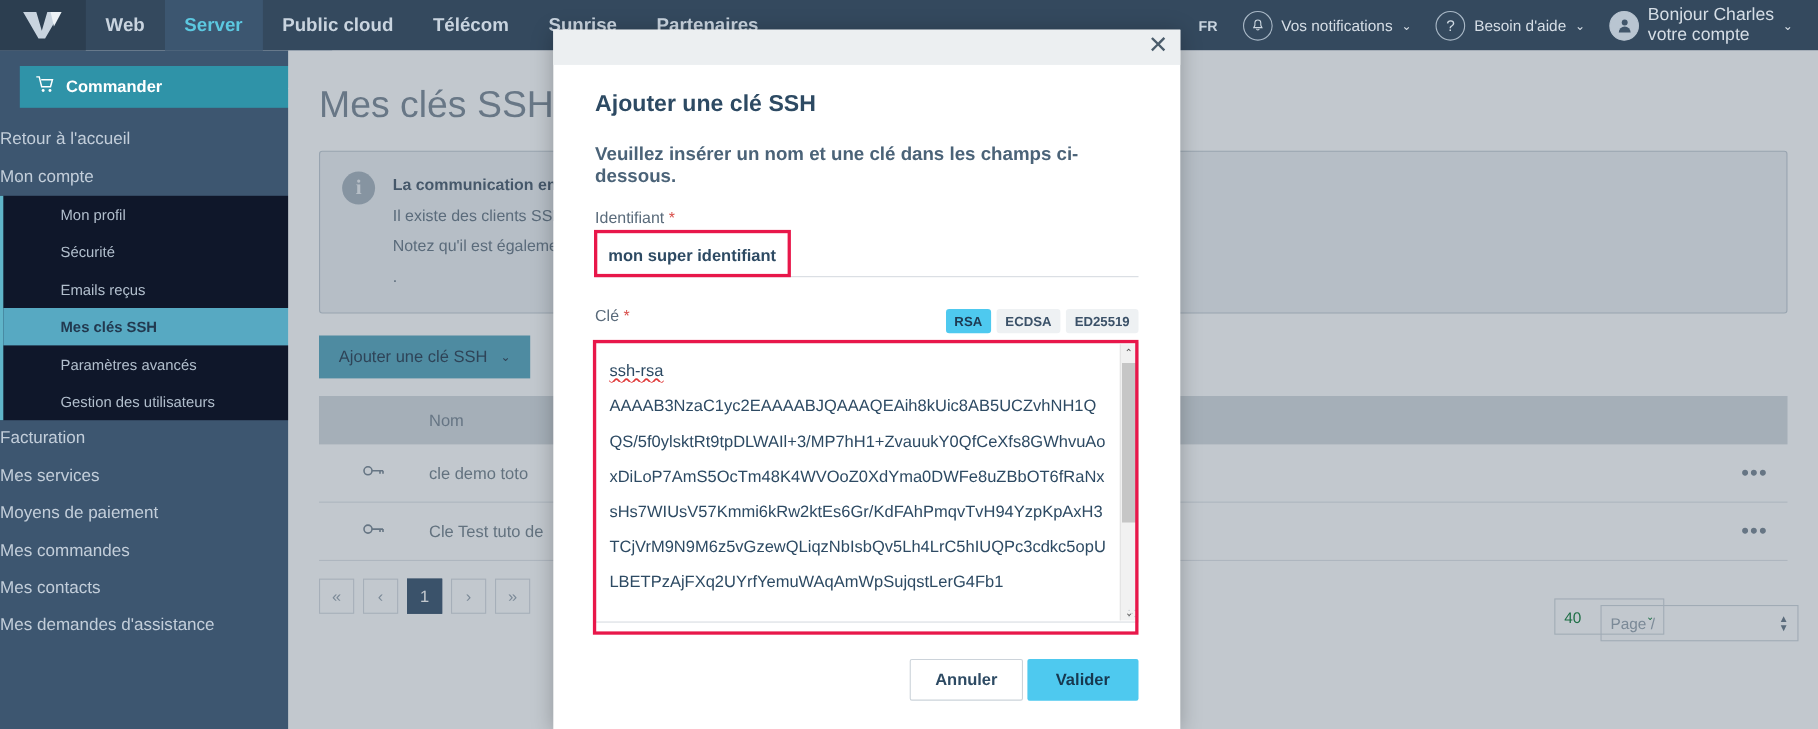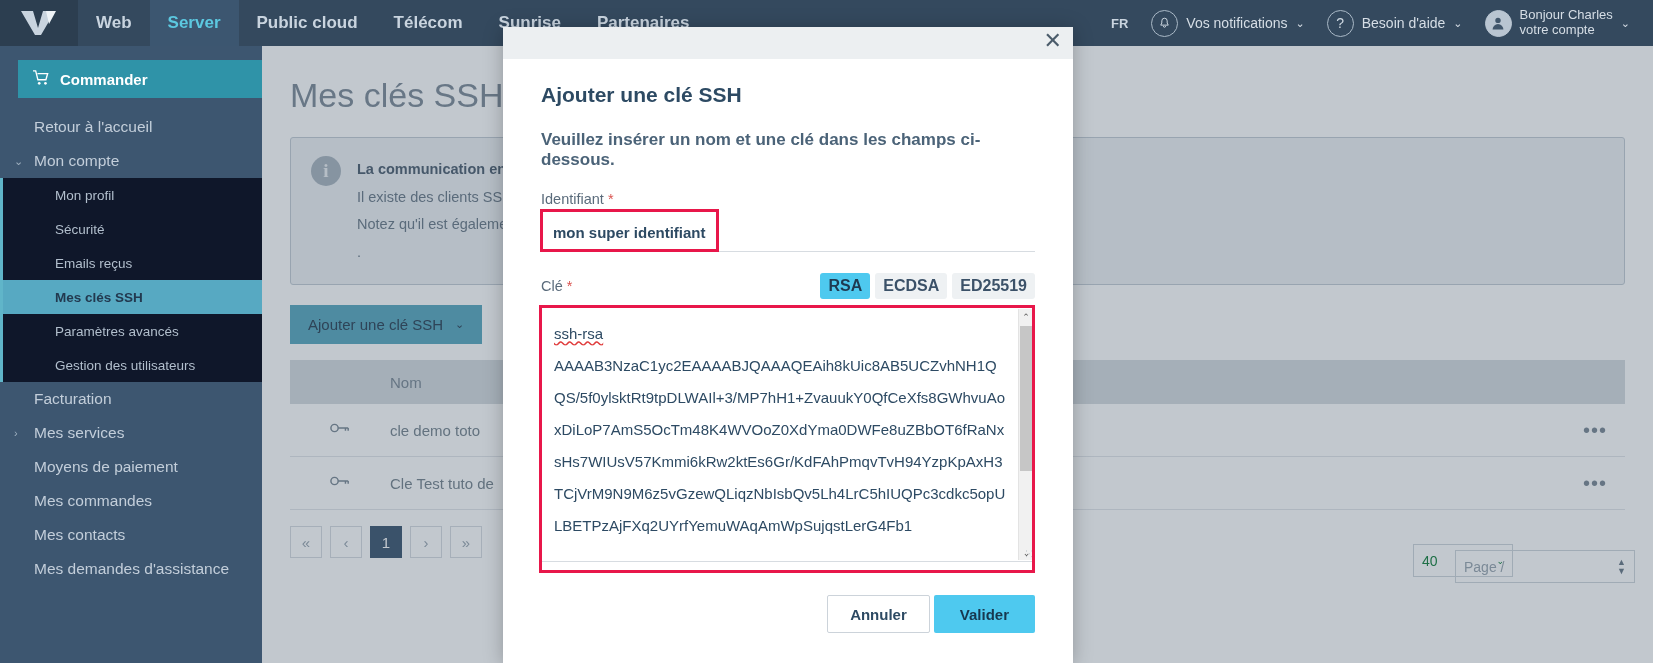--- a/index.html
+++ b/index.html
@@ -25,35 +25,35 @@
   .nav-item.active{ background:#3c5670; color:#5cc8e0; }
   .nav-right{ margin-left:auto; display:flex; align-items:center; padding-right:14px; gap:4px;}
   .nav-lang{ color:#c9d4df; font-size:13px; font-weight:bold; padding:0 10px; }
   .nav-btn{ display:flex; align-items:center; gap:8px; color:#d6dee6; font-size:14px; padding:0 9px; cursor:pointer;}
   .circ{
     width:27px;height:27px;border-radius:50%;border:1.6px solid #aab9c7;
     display:flex;align-items:center;justify-content:center;font-size:14px;color:#cfd9e2;flex:none;
   }
   .circ.filled{ background:#b9c5d1; border-color:#b9c5d1; }
   .caret{ font-size:11px; }
-  .two-line{ line-height:1.15; font-size:13px; }
+  .two-line{ line-height:1.15; font-size:16px; }
 
   
   .sidebar{
     position:absolute; top:46px; left:0; width:302px; height:617px;
     background:#3d5670;
   }
   .order-btn{
     margin:14px 18px 0 18px; height:38px; background:#2f93a8;
     display:flex; align-items:center; padding:0 14px; gap:10px;
     color:#fff; font-weight:bold; font-size:15px; cursor:pointer;
   }
   .order-btn .caret{ margin-left:auto; font-size:12px; color:#cfe8ee;}
   .side-link{
-    height:34px; display:flex; align-items:center; padding-left:34px;
+    height:34px; display:flex; align-items:center; 
     color:#c3ceda; font-size:15.5px; cursor:pointer; position:relative;
   }
   .side-link .chev{ position:absolute; left:14px; font-size:11px; color:#9fb0c0; }
   .side-sub-wrap{ background:#0f172a; border-left:3px solid #60b5c9; }
   .side-sub{
     height:34px; display:flex; align-items:center; padding-left:52px;
     color:#b2bfcd; font-size:13.5px; cursor:pointer;
   }
   .side-sub.active{ background:#57a9c2; color:#22394f; font-weight:bold; }
 
@@ -125,21 +125,21 @@
     width:100%; height:38px; border:none; border-bottom:1px solid #d7dce1;
     font-size:15px; font-weight:bold; color:#2d4a63; padding:0 12px;
     font-family:"Liberation Sans", sans-serif; outline:none; background:transparent;
   }
   .hl-ident{
     position:absolute; left:-1px; top:-5px; width:179px; height:43px;
     border:3px solid #e8174a; pointer-events:none;
   }
   .key-row{ display:flex; align-items:center; margin-top:21px; }
   .tabs{ margin-left:auto; display:flex; gap:5px; }
-  .tab{ font-size:16px; font-weight:bold; color:#3b5168; background:#eef1f3; padding:4px 8px; border-radius:3px; cursor:pointer;}
+  .tab{ font-size:12px; font-weight:bold; color:#3b5168; background:#eef1f3; padding:4px 8px; border-radius:3px; cursor:pointer;margin-top:8px;}
   .tab.active{ background:#4ec9ef; color:#1e3a52; }
   .key-wrap{ position:relative; margin-top:8px; }
   .key-area{
     width:100%; height:255px; border:1px solid #d7dce1; resize:none;
     font-family:"Liberation Sans", sans-serif; font-size:15px; line-height:32px;
     color:#2d4a63; padding:10px 26px 10px 12px; outline:none; overflow:hidden;
     word-break:break-all; white-space:pre-wrap;
   }
   .key-line1{ text-decoration:underline; text-decoration-style:wavy; text-decoration-color:#e03b3b; }
   .hl-key{

